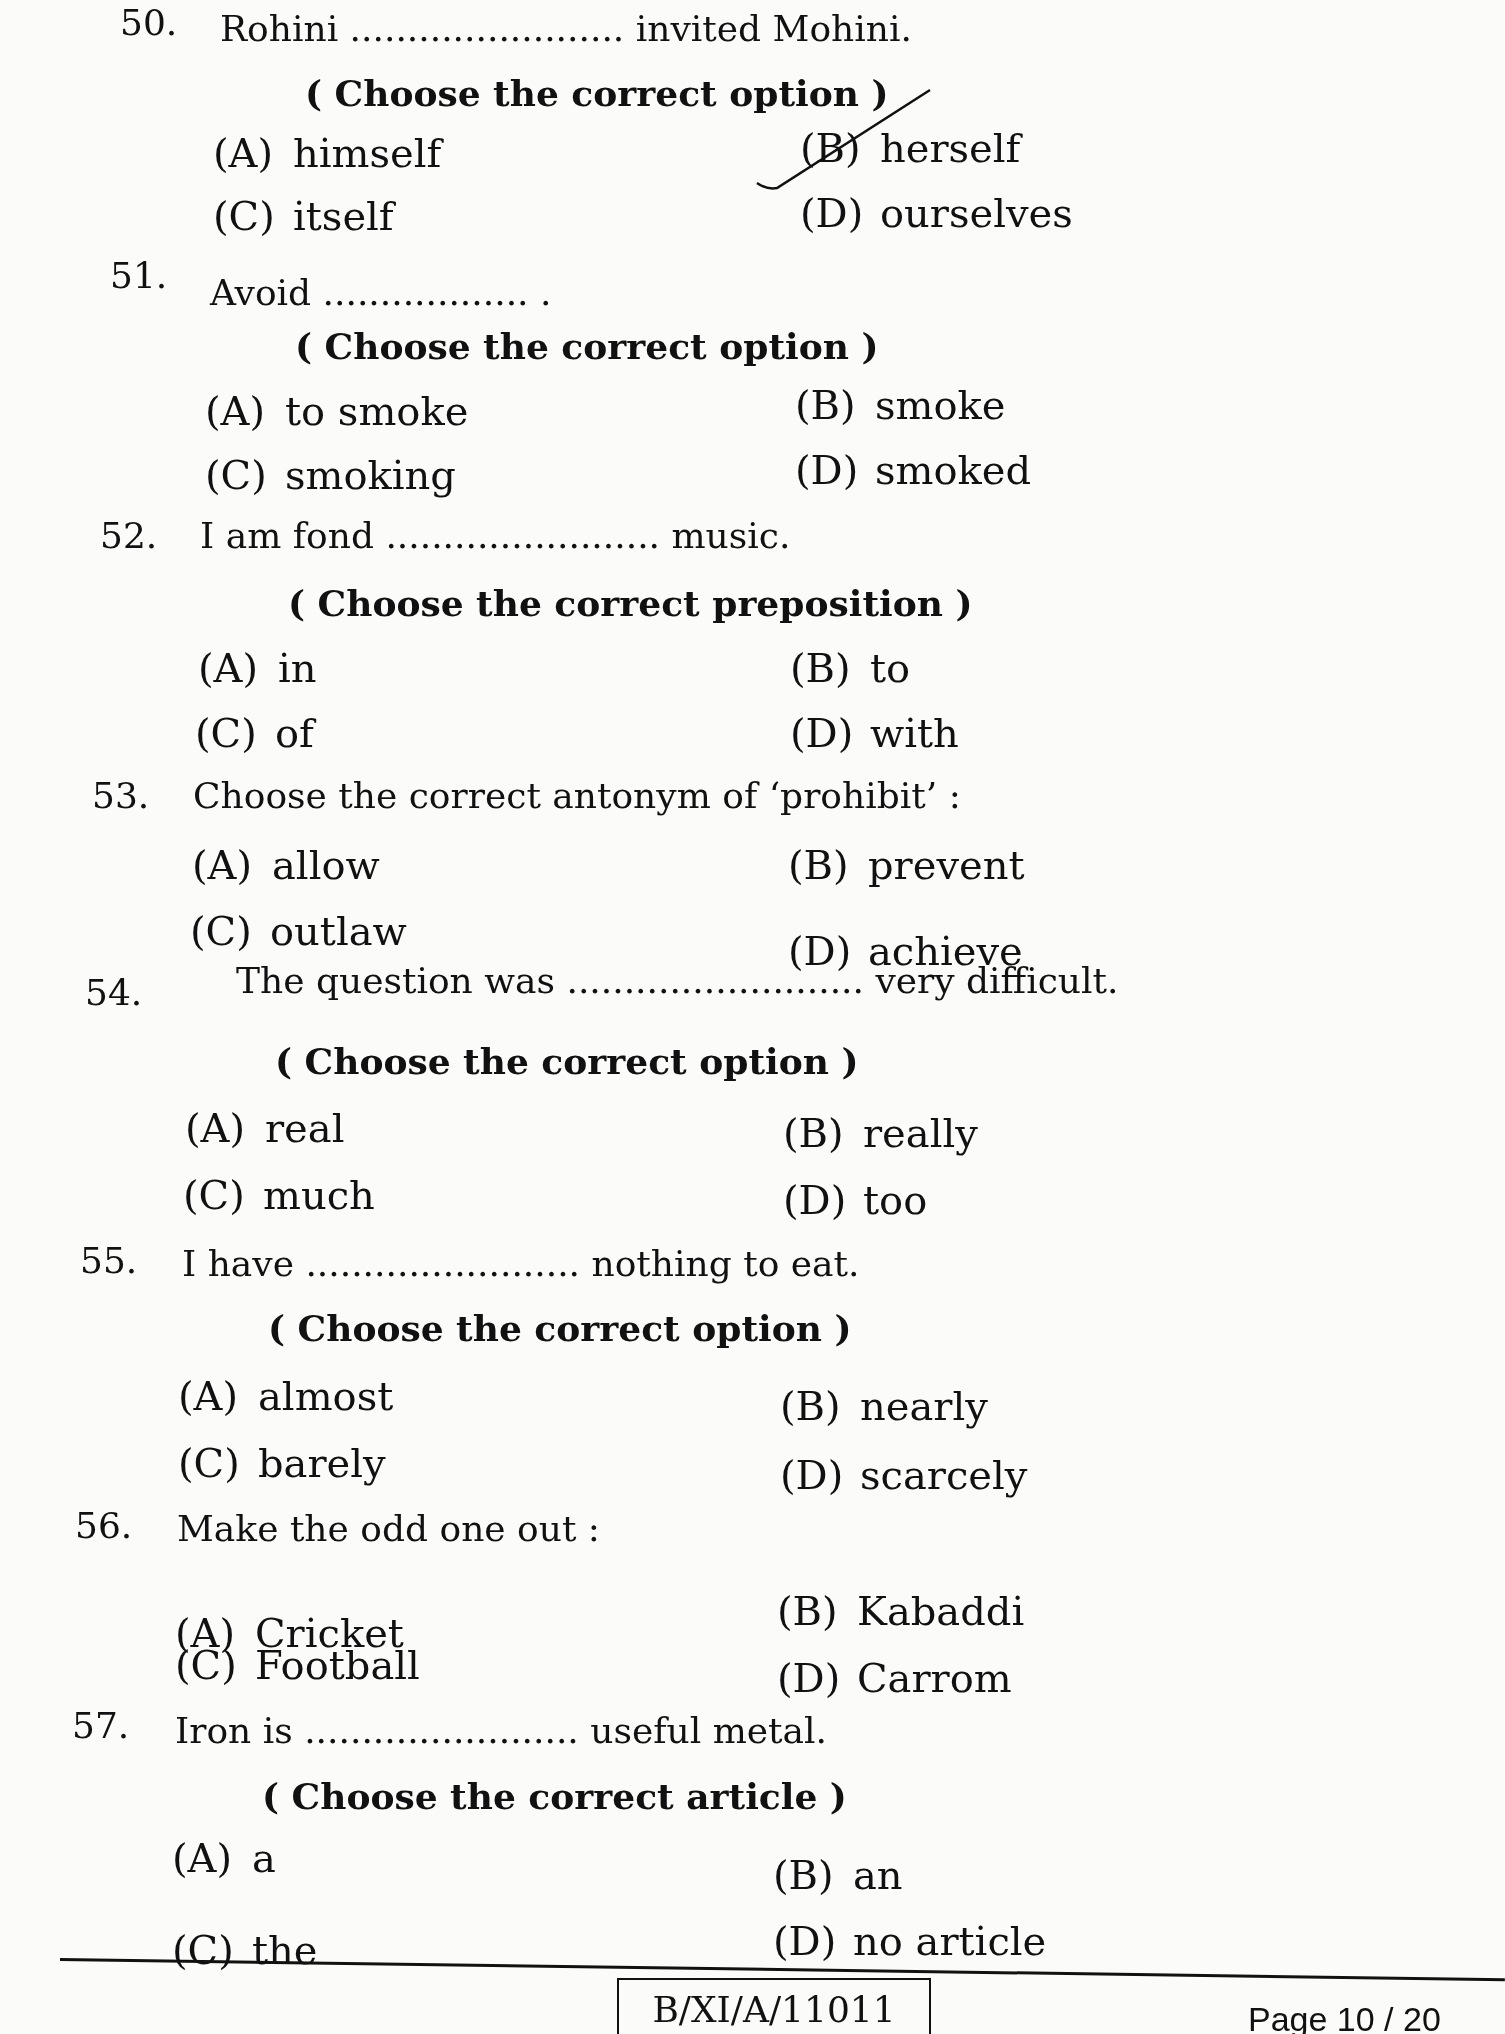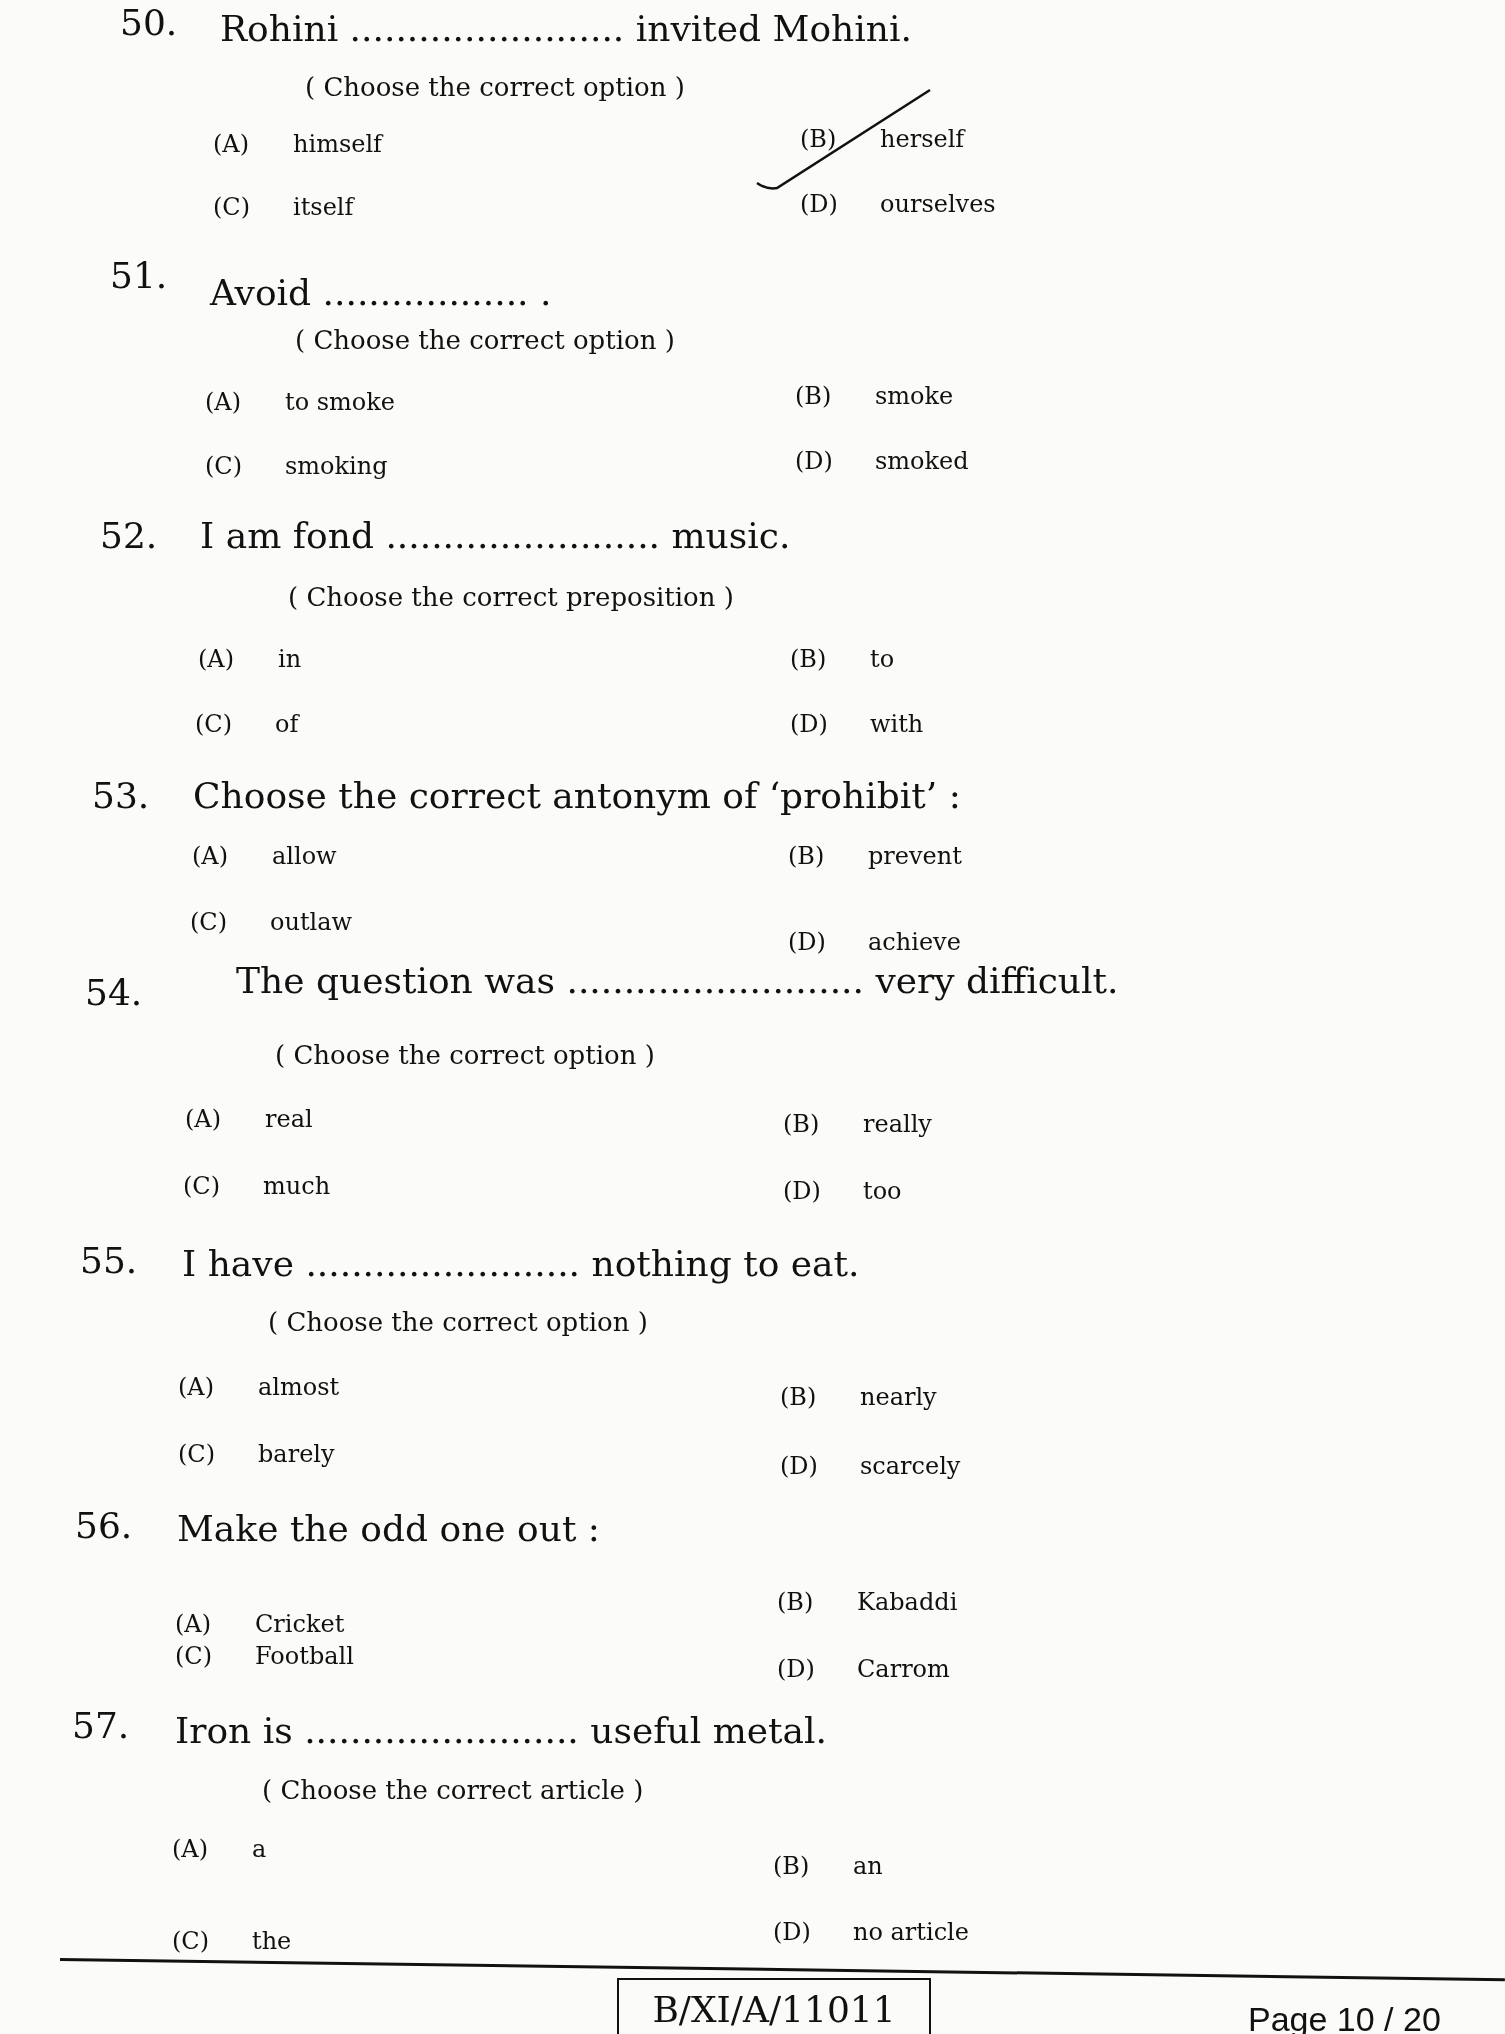--- a/index.html
+++ b/index.html
@@ -1,22 +1,22 @@
 <!DOCTYPE html>
 <html><head>
   <meta charset="utf-8">
   <style>
     html, body { margin: 0; padding: 0; }
     body {
       width: 1505px; height: 2034px; background: #fbfbf9; position: relative; overflow: hidden;
       font-family: "DejaVu Serif", "Liberation Serif", serif; color: #111;
     }
     .q { position: absolute; font-size: 36px; white-space: nowrap; }
-    .inst { position: absolute; font-size: 26px; white-space: nowrap; }
-    .opt { position: absolute; font-size: 24px; white-space: nowrap; }
+    .inst { position: absolute; font-size: 36px; white-space: nowrap; font-weight: bold; }
+    .opt { position: absolute; font-size: 40px; white-space: nowrap; }
     .opt .lab { display: inline-block; width: 80px; }
     .rule { position: absolute; left: 60px; top: 1958px; width: 1445px; height: 3px; background: #111; transform: rotate(0.8deg); transform-origin: left center; }
     .code-box { position: absolute; left: 617px; top: 1978px; width: 310px; height: 60px; border: 2px solid #111; font-size: 36px; text-align: center; line-height: 60px; }
     .page-no { position: absolute; left: 1248px; top: 2000px; font-size: 34px; font-family: "Liberation Sans", sans-serif; }
     .tick { position: absolute; left: 755px; top: 88px; width: 180px; height: 110px; }
   </style>
 </head>
 <body>
 
 <div>

